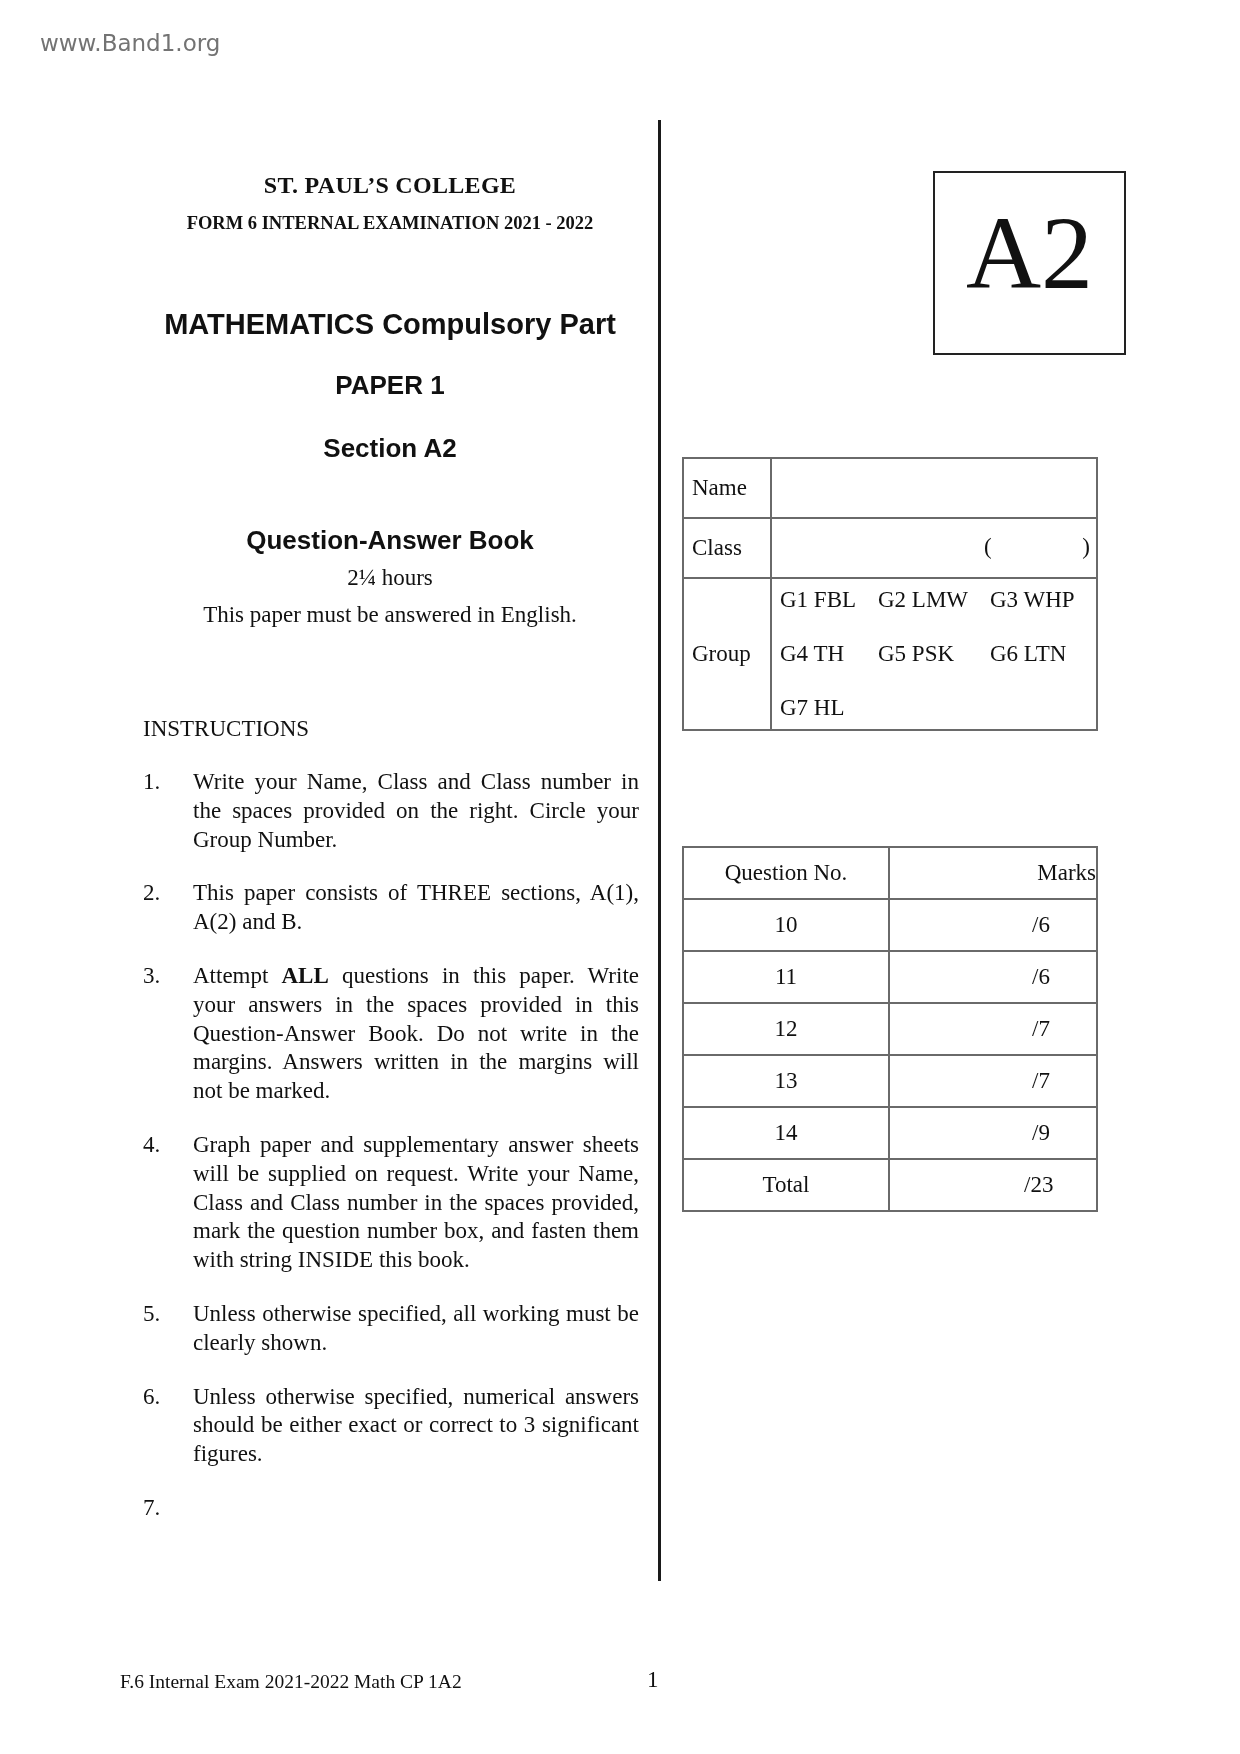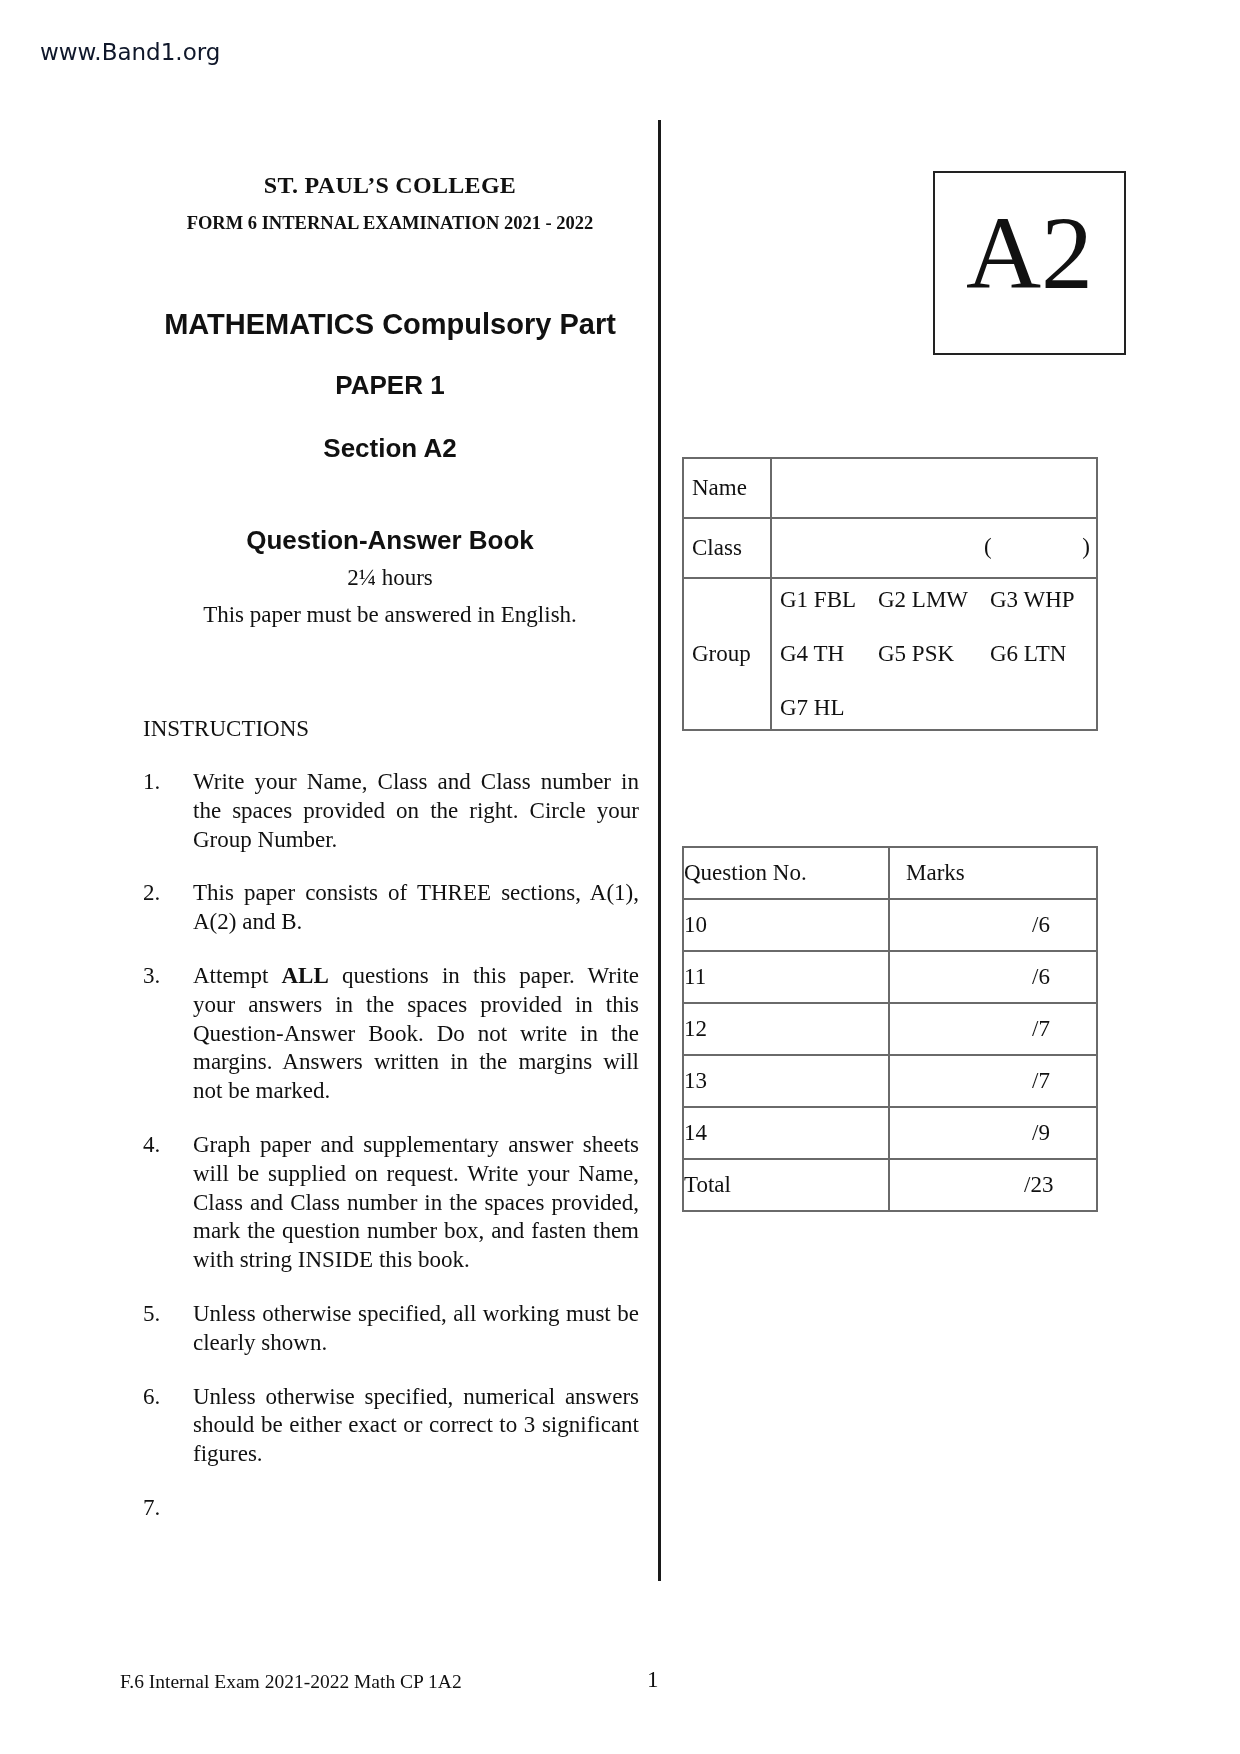--- a/index.html
+++ b/index.html
@@ -4,23 +4,22 @@
   <style>
     html, body { margin: 0; padding: 0; background: #ffffff; }
     body {
       width: 1240px; height: 1754px; position: relative; overflow: hidden;
       color: #111111;
       font-family: "Liberation Serif", "DejaVu Serif", serif;
     }
     .abs { position: absolute; }
 
     .watermark {
-      left: 40px; top: 30px; font-size: 23px; color: #0f172a;
+      left: 40px; top: 30px; font-size: 23px; color: #737373;
       font-family: "DejaVu Sans", "Liberation Sans", sans-serif;
-      margin-top: 9px;
     }
 
     .divider { left: 658px; top: 120px; width: 3px; height: 1461px; background: #1a1a1a; }
 
     .center-col { left: 140px; width: 500px; text-align: center; }
     .college { top: 172px; font-size: 24px; font-weight: bold; letter-spacing: 0.3px; }
     .exam { top: 213px; font-size: 18.5px; font-weight: bold; }
     .subject { top: 308px; font-size: 29px; font-weight: bold; font-family: "Liberation Sans", sans-serif; }
     .paper { top: 370px; font-size: 26px; font-weight: bold; font-family: "Liberation Sans", sans-serif; }
     .section { top: 433px; font-size: 26px; font-weight: bold; font-family: "Liberation Sans", sans-serif; }
@@ -54,23 +53,23 @@
     .paren-wrap { position: relative; height: 100%; }
     .paren-open { position: absolute; left: 212px; top: 15px; }
     .paren-close { position: absolute; right: 6px; top: 15px; }
     .group-grid {
       display: grid; grid-template-columns: 98px 112px 100px;
       row-gap: 28px; padding-left: 8px;
     }
 
     .marks-table { left: 682px; top: 846px; width: 416px; }
     .marks-table td { height: 50px; }
-    .marks-table td.qno { width: 204px; }
+    .marks-table td.qno { width: 204px; text-align: center; }
     .marks-table td.mk { text-align: left; padding-left: 142px; }
-    .marks-table td.mk-head { text-align: left; padding-left: 16px; }
+    .marks-table td.mk-head { text-align: right; padding-left: 16px; }
     .marks-table td.mk.total { padding-left: 134px; }
 
     .footer-left { left: 120px; top: 1671px; font-size: 19.5px; }
     .footer-page { left: 647px; top: 1667px; font-size: 23px; }
   </style>
 </head>
 <body>
 
 <div class="abs watermark">www.Band1.org</div>
 

